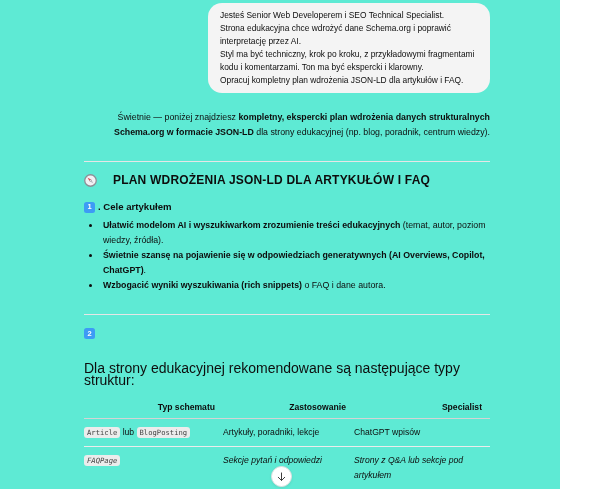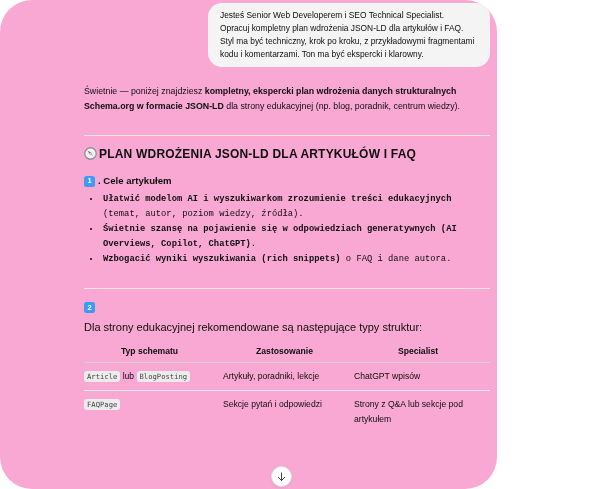--- a/index.html
+++ b/index.html
@@ -1,66 +1,66 @@
 <!DOCTYPE html>
 <html><head>
 <meta charset="utf-8">
 <style>
   html,body { margin:0; padding:0; background:#fff; }
   .page {
-    position:relative; width:497px; height:489px; overflow:hidden;
-    background:#f9a8d4; font-family:"Liberation Sans", sans-serif; color:#0d0d0d;border-radius:32px;
+    position:relative; width:560px; height:489px; overflow:hidden;
+    background:#5eead4; font-family:"Liberation Sans", sans-serif; color:#0d0d0d;
     -webkit-font-smoothing:antialiased;
   }
   .chat-col { position:absolute; left:84px; top:0; width:406px; }
 
   
   .user-bubble {
     margin:3px 0 0 auto; width:fit-content; max-width:258px;
     background:#f4f4f4; border-radius:14px; padding:6px 12px;
     font-size:8.4px; line-height:13px; color:#0d0d0d;
   }
   .user-bubble div { margin:0; }
 
   
   .intro { margin-top:17px; font-size:8.8px; line-height:15px; }
-  .intro p { margin:0; }
+  .intro p { margin:0;text-align:right; }
   .b { font-weight:bold; }
 
   .divider { border:none; border-top:1px solid #e6e6e6; margin:21px 0 0 0; height:0; }
 
   .h1 {
-    display:flex; align-items:flex-start; gap:2px; margin-top:11px;
+    display:flex; align-items:center; gap:16px; margin-top:11px;
     font-size:12px; font-weight:bold; letter-spacing:.2px; line-height:15px;
   }
   .h3 {
     display:flex; align-items:center; gap:3px; margin-top:13px;
     font-size:9.6px; font-weight:bold; line-height:12px;
   }
   .keycap {
     width:11px; height:11px; border-radius:2.5px; background:#3d9bf5;
     color:#fff; font-size:7.5px; font-weight:bold;
     display:flex; align-items:center; justify-content:center; flex:0 0 auto;
   }
 
-  ul.goals { margin:5px 0 0 0; padding-left:17px; font-size:8.8px; line-height:15px;font-family:Liberation Mono, monospace; }
+  ul.goals { margin:5px 0 0 0; padding-left:17px; font-size:8.8px; line-height:15px; }
   ul.goals li { margin:0; padding-left:2px; }
 
-  .sec2-intro { margin-top:8px; font-size:11px; line-height:12px; }
+  .sec2-intro { margin-top:23px; font-size:14px; line-height:12px; }
 
   table.schema { margin-top:7px; border-collapse:collapse; width:100%; table-layout:fixed; }
   table.schema th {
-    text-align:center; font-size:8.6px; font-weight:bold;
+    text-align:right; font-size:8.6px; font-weight:bold;
     padding:2px 8px 6px 0; border-bottom:1px solid #d4d4d4;
   }
   table.schema td {
     font-size:8.6px; line-height:15.5px; vertical-align:top;
     padding:6px 8px 5px 0; border-bottom:1px solid #ececec;
   }
-  table.schema tr:last-child td { border-bottom:none; }
+  table.schema tr:last-child td { border-bottom:none;font-style:italic; }
 
   code.ic {
     font-family:"DejaVu Sans Mono", monospace; font-size:7.2px;
     background:#ececec; border-radius:3px; padding:1px 3px; color:#454545;
     white-space:nowrap;
   }
 
   .scroll-btn {
     position:absolute; left:271px; top:466px; width:21px; height:21px;
     box-sizing:border-box; border-radius:50%; background:#ffffff;
@@ -71,22 +71,23 @@
   .compass-icon { flex:0 0 auto; display:block; }
 </style>
 </head>
 <body>
 
 <div class="page">
   <div class="chat-col">
 
     <div class="user-bubble">
       <div>Jesteś Senior Web Developerem i SEO Technical Specialist.</div>
+      <div>Strona edukacyjna chce wdrożyć dane Schema.org i poprawić interpretację przez AI.</div>
+      <div>Styl ma być techniczny, krok po kroku, z przykładowymi fragmentami kodu i komentarzami. Ton ma być ekspercki i klarowny.</div>
       <div>Opracuj kompletny plan wdrożenia JSON-LD dla artykułów i FAQ.</div>
-      <div>Styl ma być techniczny, krok po kroku, z przykładowymi fragmentami kodu i komentarzami. Ton ma być ekspercki i klarowny.</div>
     </div>
 
     <div class="intro">
       <p><span>Świetnie — poniżej znajdziesz </span><span class="b">kompletny, ekspercki plan wdrożenia danych strukturalnych Schema.org w formacie JSON-LD</span><span> dla strony edukacyjnej (np. blog, poradnik, centrum wiedzy).</span></p>
     </div>
 
     <hr class="divider">
 
     <div class="h1">
       <svg class="compass-icon" width="13" height="13" viewBox="0 0 14 14">

